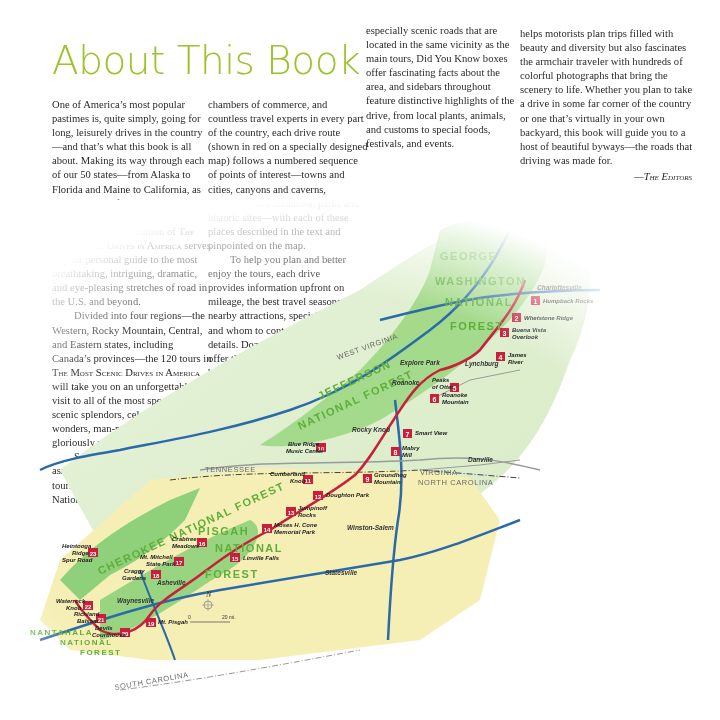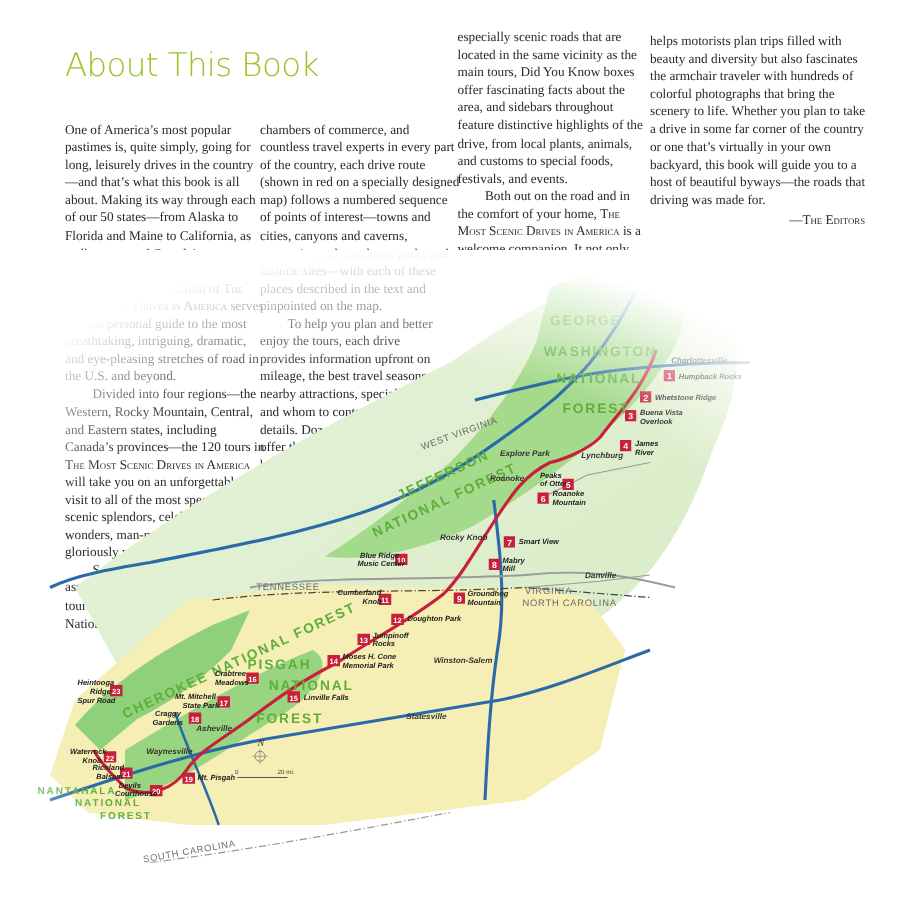--- a/index.html
+++ b/index.html
@@ -1,26 +1,26 @@
 <!DOCTYPE html>
 <html><head>
 <meta charset="utf-8">
 <style>
   html, body { margin:0; padding:0; }
   body { width:720px; height:720px; background:#ffffff; position:relative; overflow:hidden; font-family:"Liberation Serif", serif; }
-  .title { position:absolute; left:52px; top:38px; font-family:"DejaVu Sans", sans-serif; font-weight:200; font-size:26px; color:#9cc32a; letter-spacing:-0.5px; margin:0; }
+  .title { position:absolute; left:52px; top:38px; font-family:"DejaVu Sans", sans-serif; font-weight:200; font-size:39px; color:#9cc32a; letter-spacing:-0.5px; margin:0; }
   .col { position:absolute; font-size:10.6px; line-height:14.1px; color:#2a2a2a; text-align:left; }
   .col p { margin:0; }
   .col p.ind { text-indent:22px; }
   .sc { font-variant:small-caps; }
   .c1 { left:52px; top:98px; width:160px; }
   .c2 { left:208px; top:98px; width:160px; }
   .c3 { left:366px; top:24px; width:150px; }
   .c4 { left:520px; top:27px; width:176px; }
-  .sign { text-align:right; padding-right:4px; margin-top:2px !important; }
+  .sign { text-align:right; padding-right:4px; margin-top:2px !important;font-style:italic; }
   .map { position:absolute; left:0; top:200px; width:720px; height:520px; }
   .legend { position:absolute; font-family:"Liberation Sans", sans-serif; font-size:9.2px; color:#333; }
   .lg-row { position:absolute; display:flex; align-items:center; justify-content:flex-end; white-space:nowrap; }
   .maplabel { font-family:"Liberation Sans", sans-serif; font-size:6.5px; font-weight:bold; font-style:italic; fill:#333; }
   .poi-lbl { font-family:"Liberation Sans", sans-serif; font-size:6px; font-weight:bold; font-style:italic; fill:#222; }
   .forest-lbl { font-family:"Liberation Sans", sans-serif; font-size:11px; font-weight:bold; fill:#5fae3c; letter-spacing:1.5px; }
   .state-lbl { font-family:"Liberation Sans", sans-serif; font-size:7.5px; fill:#6a6a6a; letter-spacing:0.6px; }
 </style>
 </head>
 <body>
@@ -33,21 +33,20 @@
   <p class="ind" style="width:110px;">Selected with assistance from state tourism offices, the National Park Service,</p>
 </div>
 
 <div class="col c2">
   <p>chambers of commerce, and countless travel experts in every part of the country, each drive route (shown in red on a specially designed map) follows a numbered sequence of points of interest—towns and cities, canyons and caverns, mountains and meadows, parks and historic sites—with each of these places described in the text and pinpointed on the map.</p>
   <p class="ind" style="width:150px;">To help you plan and better enjoy the tours, each drive provides information upfront on mileage, the best travel seasons, nearby attractions, special events, and whom to contact for more details. Dozens of Star Routes offer thumbnail sketches of shorter but</p>
 </div>
 
 <div class="col c3">
   <p>especially scenic roads that are located in the same vicinity as the main tours, Did You Know boxes offer fascinating facts about the area, and sidebars throughout feature distinctive highlights of the drive, from local plants, animals, and customs to special foods, festivals, and events.</p>
-  <p class="ind"><span>Both out on the road and in the comfort of your home, </span><span class="sc">The Most Scenic Drives in America</span><span> is a welcome companion. It not only</span></p>
 </div>
 
 <div class="col c4">
   <p>helps motorists plan trips filled with beauty and diversity but also fascinates the armchair traveler with hundreds of colorful photographs that bring the scenery to life. Whether you plan to take a drive in some far corner of the country or one that’s virtually in your own backyard, this book will guide you to a host of beautiful byways—the roads that driving was made for.</p>
   <p class="sign sc">—The Editors</p>
 </div>
 
 <svg class="map" viewBox="0 200 720 520" width="720" height="520">
   <defs>
     <radialGradient id="fade" cx="0.45" cy="0.6" r="0.6">

